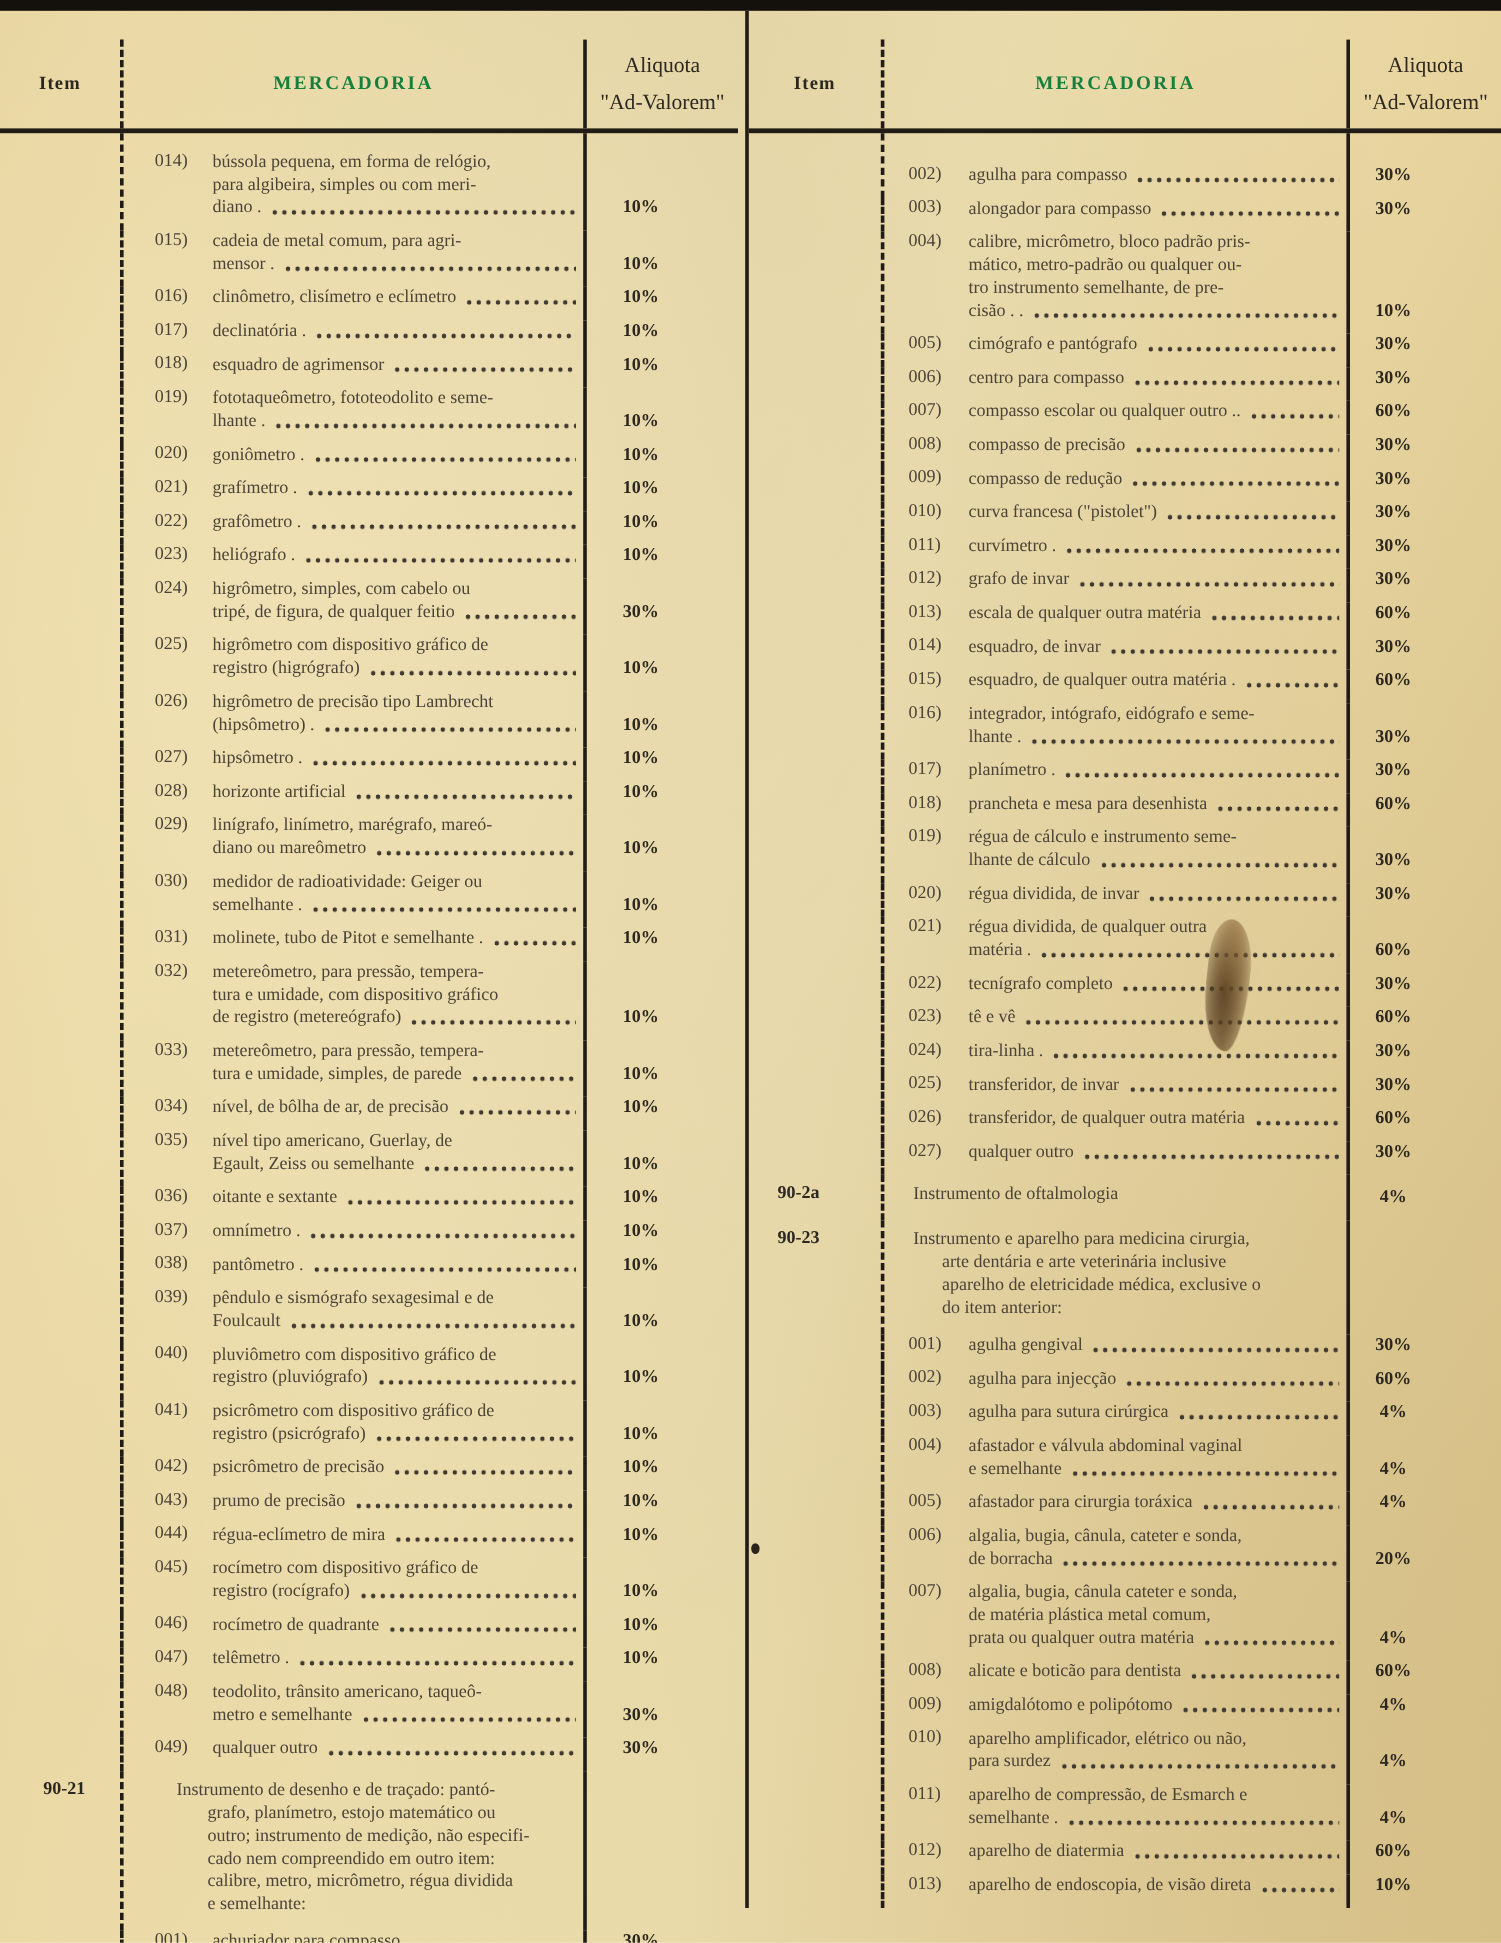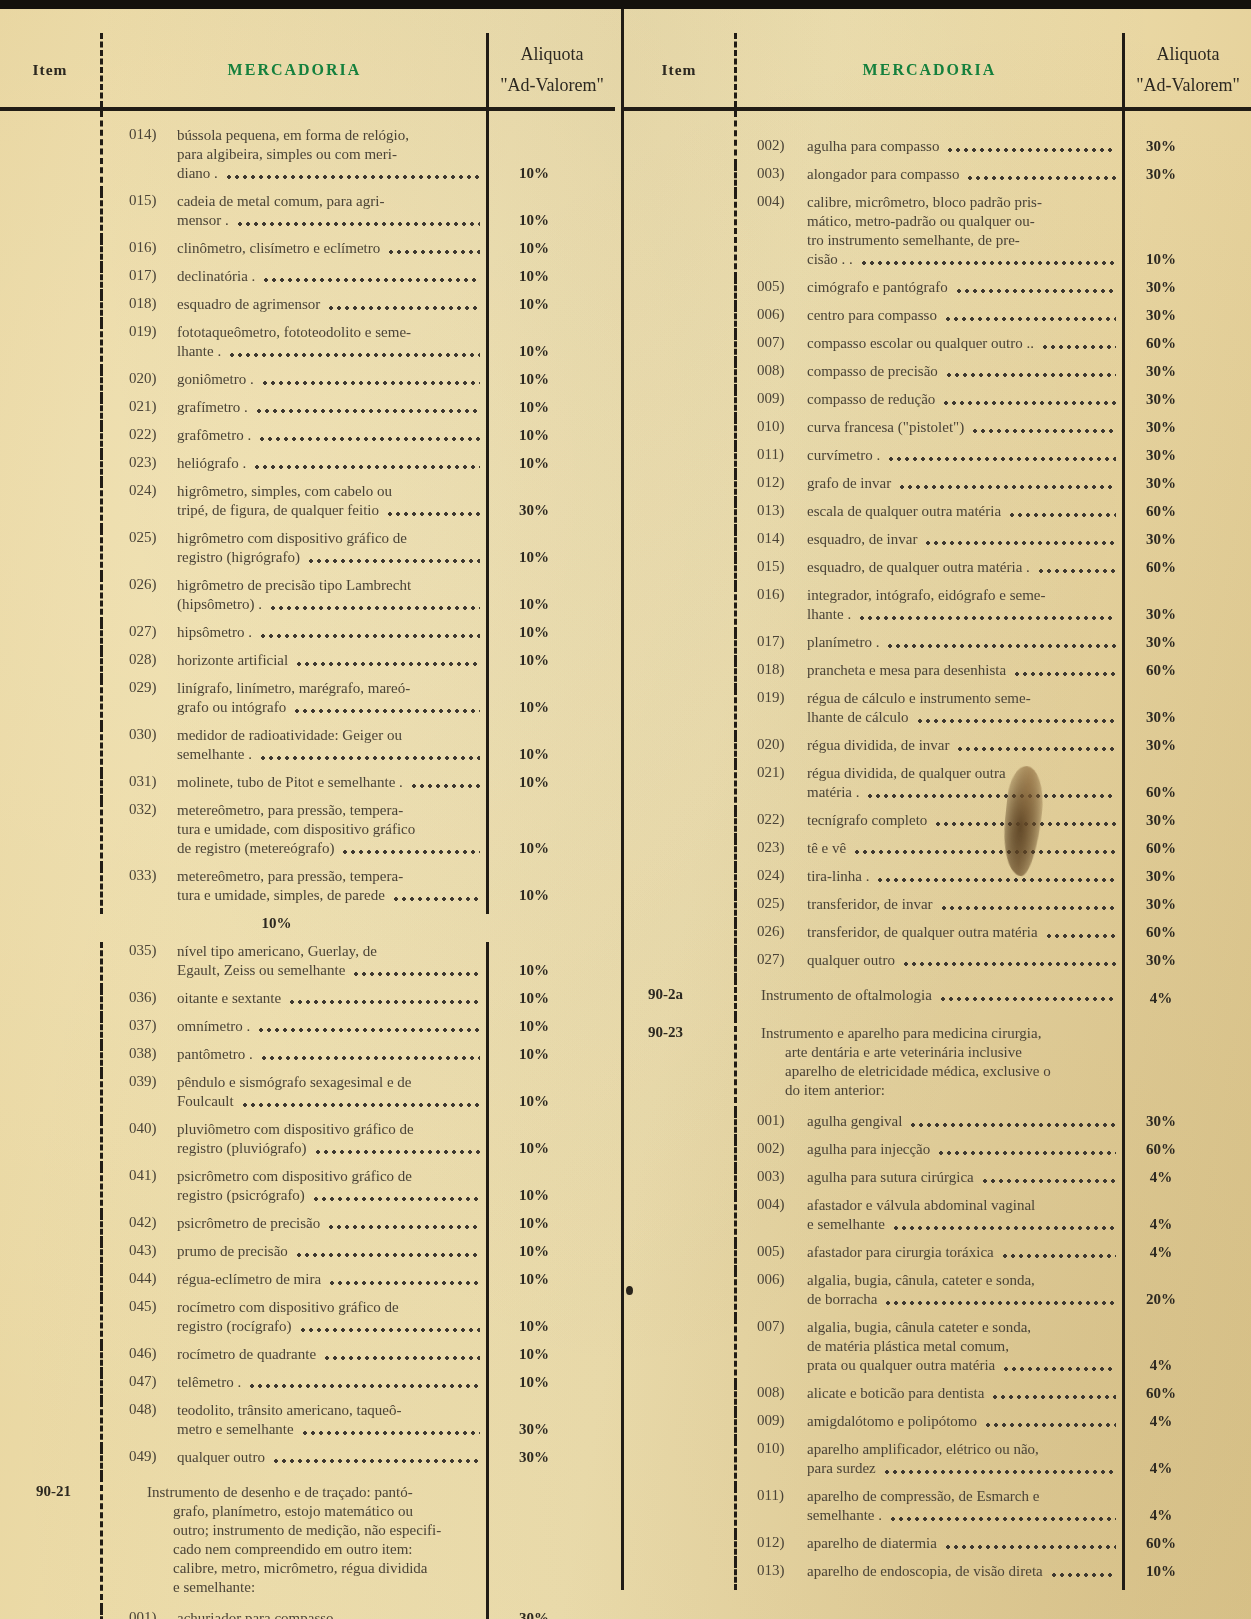--- a/index.html
+++ b/index.html
@@ -41,21 +41,21 @@
   #left-table .entry{padding-left:26px;}
   #right-table .entry{padding-left:20px;}
   .eno{flex:none;width:48px;}
   #right-table .eno{width:50px;}
   .elines{flex:1;min-width:0;}
   .eline{display:flex;line-height:19px;}
   .ltext{white-space:nowrap;}
   .group .eline{padding-left:44px;}
   .group .eline:first-child{padding-left:18px;}
   #right-table .group .eline{padding-left:28px;}
-  #right-table .group .eline:first-child{padding-left:4px;}
+  #right-table .group .eline:first-child{padding-left:4px;flex-direction:column;}
   .leader{flex:1;min-width:10px;margin:0 2px 0 7px;
     background-image:radial-gradient(circle, var(--ink2) 1.7px, rgba(0,0,0,0) 2.1px);
     background-size:8px 6px;background-repeat:repeat-x;background-position:0 calc(100% - 3px);}
   .stain{position:absolute;left:1005px;top:766px;width:36px;height:110px;
     background:
       radial-gradient(ellipse at 55% 18%, rgba(150,110,60,.55), rgba(120,85,40,.12) 70%, transparent 85%),
       radial-gradient(ellipse at 45% 55%, rgba(55,38,18,.85), rgba(70,48,22,.25) 65%, transparent 85%),
       radial-gradient(ellipse at 50% 88%, rgba(120,85,45,.5), transparent 75%);
     border-radius:45% 55% 40% 60%/30% 40% 60% 50%;transform:rotate(6deg);filter:blur(0.6px);}
   .speck{position:absolute;left:626px;top:1286px;width:7px;height:9px;background:#2a241b;border-radius:50%;}
@@ -354,21 +354,21 @@
       <div class="row">
     <div class="cell-item"><span class="code"></span></div>
     <div class="cell-merc">
       <div class="entry">
         <span class="eno">029)</span>
         <div class="elines">
               <div class="eline">
                 <span class="ltext">linígrafo, linímetro, marégrafo, mareó-</span>
               </div>
               <div class="eline">
-                <span class="ltext">grafo ou intógrafo</span>
+                <span class="ltext">diano ou mareômetro</span>
                 <span class="leader"></span>
               </div>
             </div>
       </div>
     </div>
     <div class="cell-rate">
           <span class="rate">10%</span>
         </div>
   </div>
       <div class="row">
@@ -446,20 +446,31 @@
               </div>
             </div>
       </div>
     </div>
     <div class="cell-rate">
           <span class="rate">10%</span>
         </div>
   </div>
       <div class="row">
     <div class="cell-item"><span class="code"></span></div>
+    <div class="cell-merc">
+      <div class="entry">
+        <span class="eno">034)</span>
+        <div class="elines">
+              <div class="eline">
+                <span class="ltext">nível, de bôlha de ar, de precisão</span>
+                <span class="leader"></span>
+              </div>
+            </div>
+      </div>
+    </div>
     <div class="cell-rate">
           <span class="rate">10%</span>
         </div>
   </div>
       <div class="row">
     <div class="cell-item"><span class="code"></span></div>
     <div class="cell-merc">
       <div class="entry">
         <span class="eno">035)</span>
         <div class="elines">

